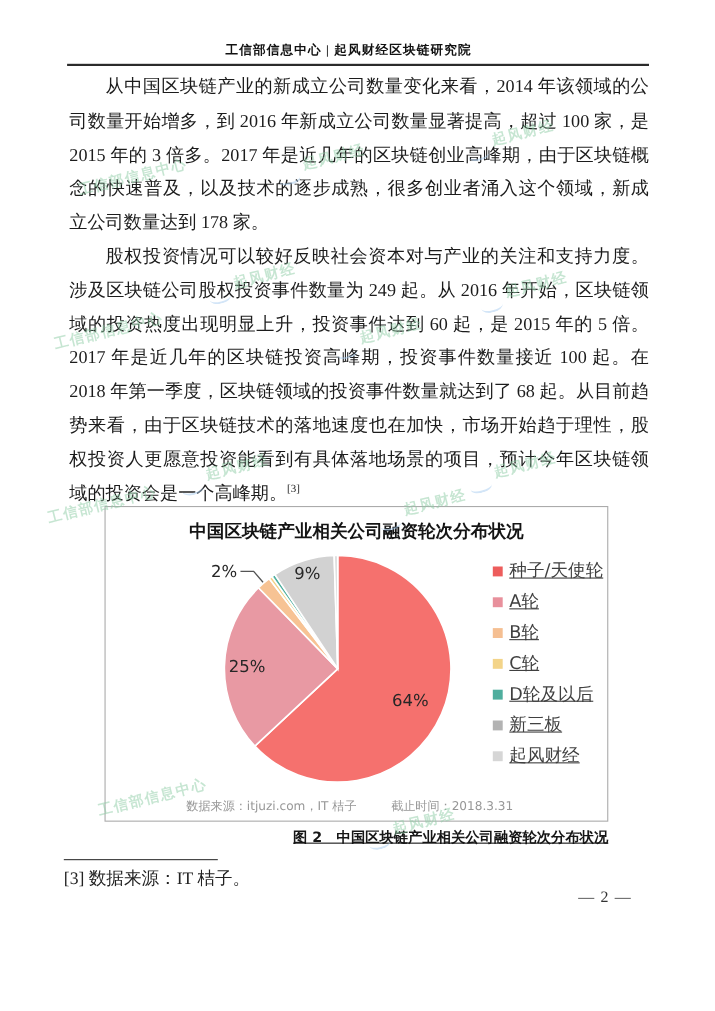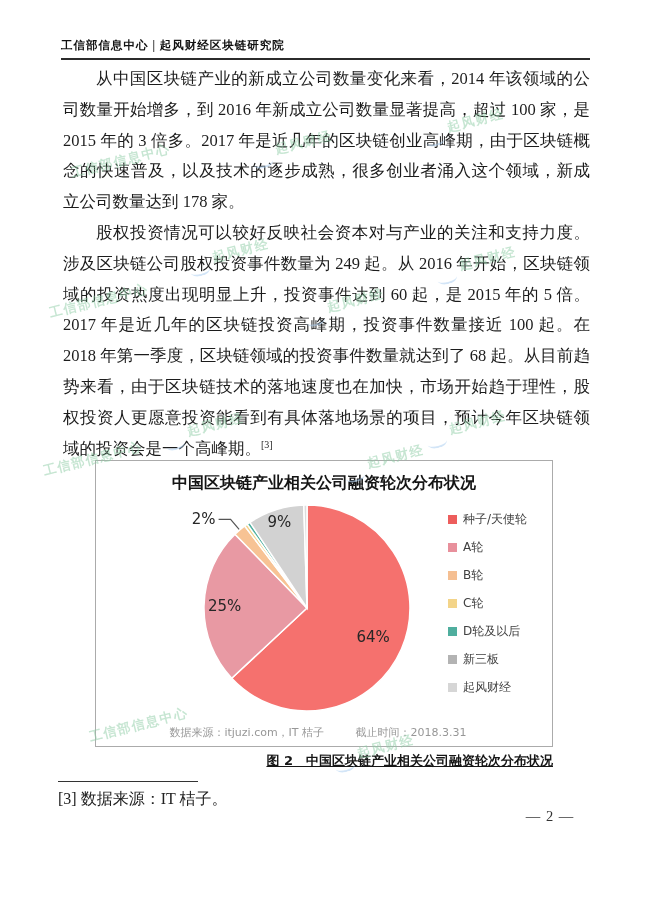--- a/index.html
+++ b/index.html
@@ -2,42 +2,42 @@
 <html><head>
 <meta charset="utf-8">
 <style>
   html,body{margin:0;padding:0;background:#ffffff;}
   .page{
     position:relative;width:650px;height:919px;background:#ffffff;
     font-family:"Liberation Serif","DejaVu Serif",serif;color:#1c1c1c;
     overflow:hidden;
   }
   
-  .hdr{position:absolute;left:61px;right:60px;top:38px;text-align:left;
+  .hdr{position:absolute;left:44px;right:60px;top:38px;text-align:center;
        font-weight:bold;font-size:11.5px;letter-spacing:1px;color:#111;}
   .hdr-rule{position:absolute;left:61px;right:60px;top:58px;height:0;
        border-top:2px solid #2b2b2b;}
   
   .bodytext{position:absolute;left:63px;width:527px;top:64px;}
   .bodytext p{margin:0;font-size:16.5px;line-height:30.8px;text-align:justify;
        text-indent:33px;color:#1c1c1c;}
   .bodytext sup{font-size:10px;line-height:0;}
   
   .figure-box{position:absolute;left:95px;top:460px;width:458px;height:287px;
        background:#fff;border:1px solid #ababab;box-sizing:border-box;}
   .fig-title{position:absolute;left:0;right:0;top:12px;text-align:center;
        font-family:"DejaVu Sans","Liberation Sans",sans-serif;
        font-weight:bold;font-size:16px;color:#141414;}
   #pie-svg{position:absolute;left:0;top:0;}
   #pie-svg text{font-family:"DejaVu Sans","Liberation Sans",sans-serif;}
   .legend{position:absolute;left:352px;top:44px;}
   .legend-item{display:flex;align-items:center;height:28px;}
   .legend-swatch{width:9px;height:9px;margin-right:6px;flex:0 0 auto;}
   .legend-label{font-family:"DejaVu Sans","Liberation Sans",sans-serif;
-       font-size:12px;color:#404040;white-space:nowrap;}
+       font-size:16px;color:#404040;white-space:nowrap;text-decoration:underline;}
   .fig-source{position:absolute;left:12px;right:24px;top:264px;text-align:center;
        font-family:"DejaVu Sans","Liberation Sans",sans-serif;
        font-size:11px;color:#979797;}
   .fig-source span{margin:0 14px;}
   .fig-caption{position:absolute;left:95px;width:458px;top:752px;text-align:right;
        font-family:"DejaVu Sans","Liberation Sans",sans-serif;
        font-weight:bold;font-size:13px;color:#161616;text-decoration:underline;}
   
   .foot-rule{position:absolute;left:58px;top:781px;width:140px;height:0;
        border-top:1.5px solid #333;}

